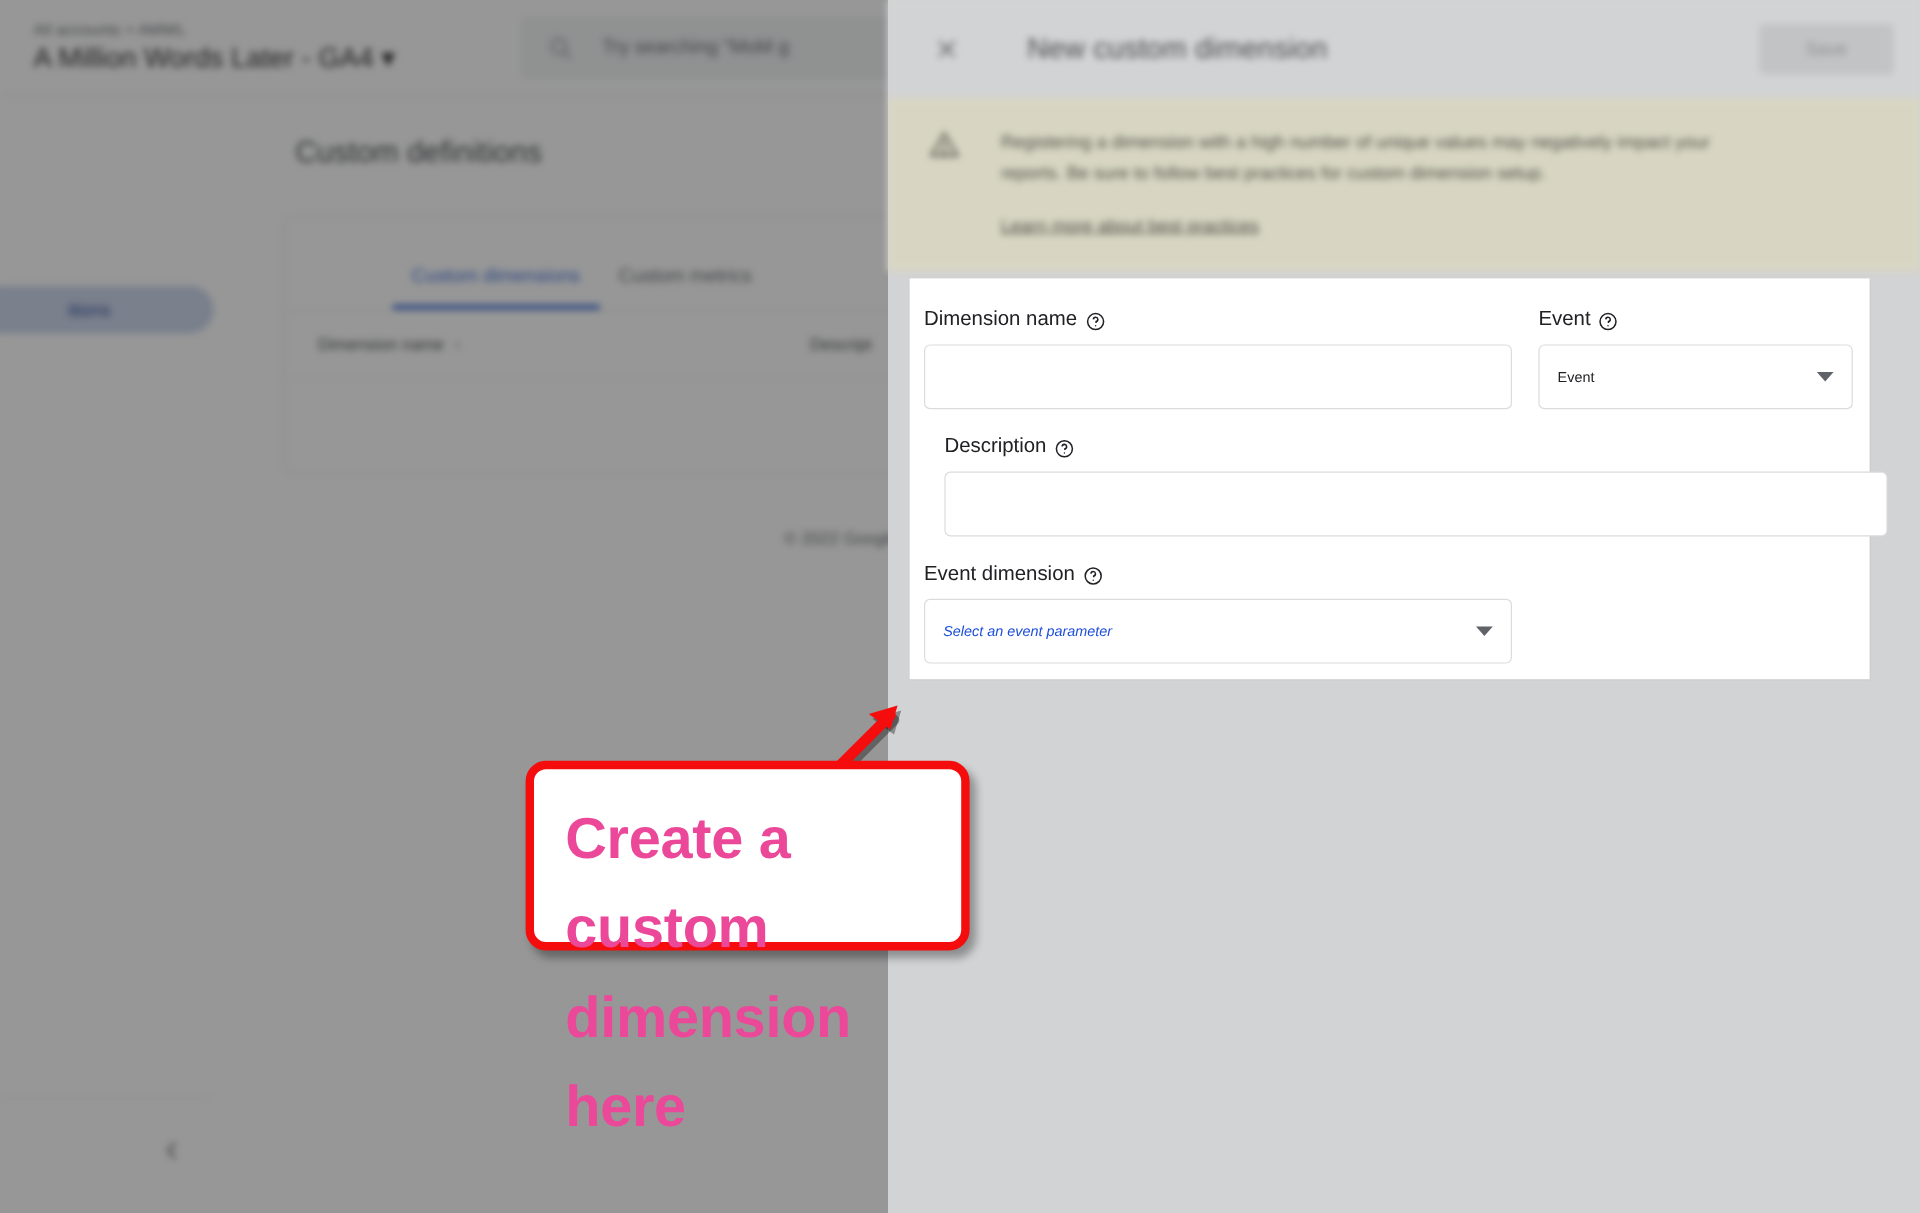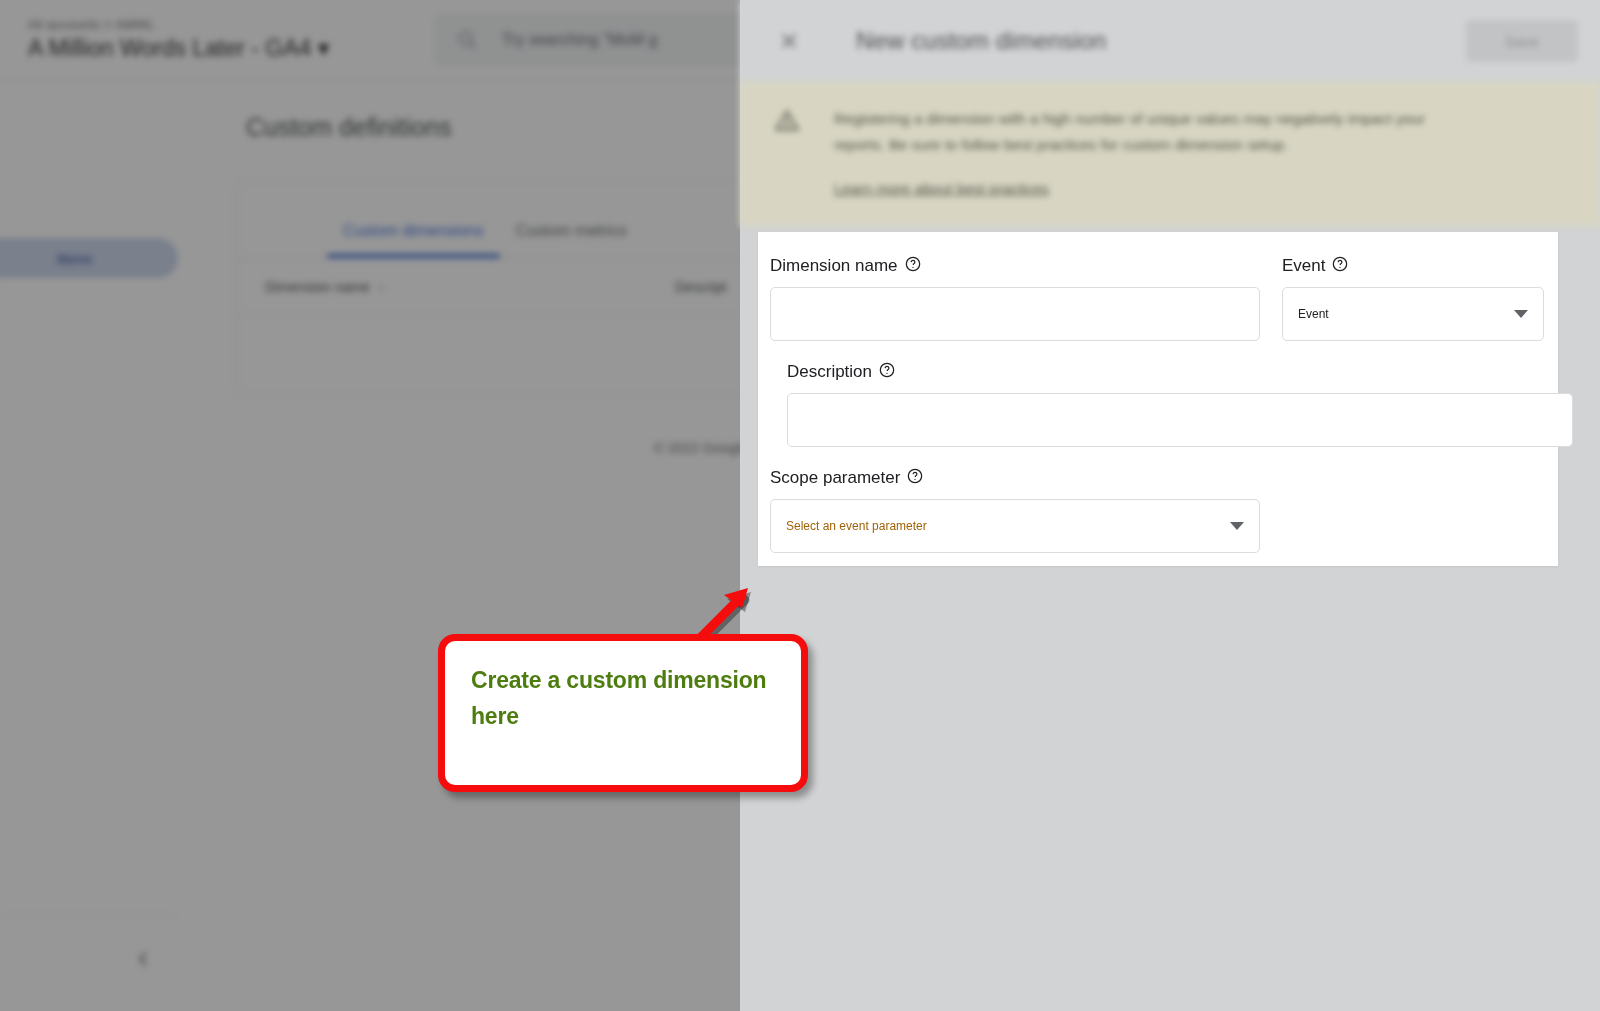--- a/index.html
+++ b/index.html
@@ -148,56 +148,56 @@
 
   
   #form-card {
     position:absolute; left:18px; top:232px; width:800px; height:334px;
     background:#ffffff;
     box-shadow:0 1px 2px rgba(0,0,0,.06);
   }
   .fc-inner { position:absolute; inset:0; padding:26px 18px 0 12px; }
 
   .field-label {
-    font-size:17px; color:#202124; display:flex; align-items:flex-start;
+    font-size:17px; color:#202124; display:flex; align-items:flex-end;
     margin-bottom:11px;
   }
   .help-ico {
     width:16px; height:16px; margin-left:7px; color:#202124;
   }
 
   .row1 { display:flex; position:absolute; left:12px; top:24px; }
   .grp-name { width:490px; }
   .grp-scope { width:262px; margin-left:22px; }
 
   .txt-input {
     width:100%; height:54px; border:1px solid #dadce0; border-radius:5px;
     background:#fff; padding:0 15px; font-size:17px; color:#202124;
     font-family:"Liberation Sans", sans-serif; outline:none;
   }
   .select-box {
     width:100%; height:54px; border:1px solid #dadce0; border-radius:5px;
     background:#fff; padding:0 15px; display:flex; align-items:center;
     justify-content:space-between; font-size:12px; color:#202124;
   }
-  .select-ph { color:#a16207; }
+  .select-ph { color:#1d4ed8;font-style:italic; }
   .caret { width:0;height:0;border-left:7px solid transparent;border-right:7px solid transparent;border-top:8px solid #5f6368; }
 
   .grp-desc { position:absolute; left:29px; top:130px; width:786px; }
   .grp-param { position:absolute; left:12px; top:236px; width:490px; }
 
   
   #callout {
     position:absolute; left:438px; top:634px; width:370px; height:158px;
     background:#ffffff; border:7px solid #f50d0d; border-radius:17px;
     box-shadow:5px 6px 7px rgba(0,0,0,.33);
     padding:22px 26px;
   }
   #callout-text {
-    font-size:23px; line-height:1.55; font-weight:bold; color:#4d7c0f;
+    font-size:48px; line-height:1.55; font-weight:bold; color:#ec4899;
     letter-spacing:-.2px;
   }
   #callout-arrow {
     position:absolute; left:690px; top:555px; width:130px; height:120px;
     pointer-events:none;
   }
 </style>
 </head>
 <body>
 
@@ -333,21 +333,21 @@
             <circle cx="12" cy="12" r="10"></circle>
               <path d="M9.2 9.2a2.8 2.8 0 1 1 3.4 2.8v1.6"></path>
               <circle cx="12" cy="17.2" r=".9" fill="#202124" stroke="none"></circle>
           </svg>
         </div>
         <input class="txt-input" type="text" placeholder="" style="">
       </div>
 
       <div class="grp-param">
         <div class="field-label">
-          <span>Scope parameter</span>
+          <span>Event dimension</span>
           <svg class="help-ico" viewBox="0 0 24 24" fill="none" stroke="#202124" stroke-width="1.9">
             <circle cx="12" cy="12" r="10"></circle>
               <path d="M9.2 9.2a2.8 2.8 0 1 1 3.4 2.8v1.6"></path>
               <circle cx="12" cy="17.2" r=".9" fill="#202124" stroke="none"></circle>
           </svg>
         </div>
         <div class="select-box">
           <span class="select-ph">Select an event parameter</span>
           <span class="caret"></span>
         </div>

